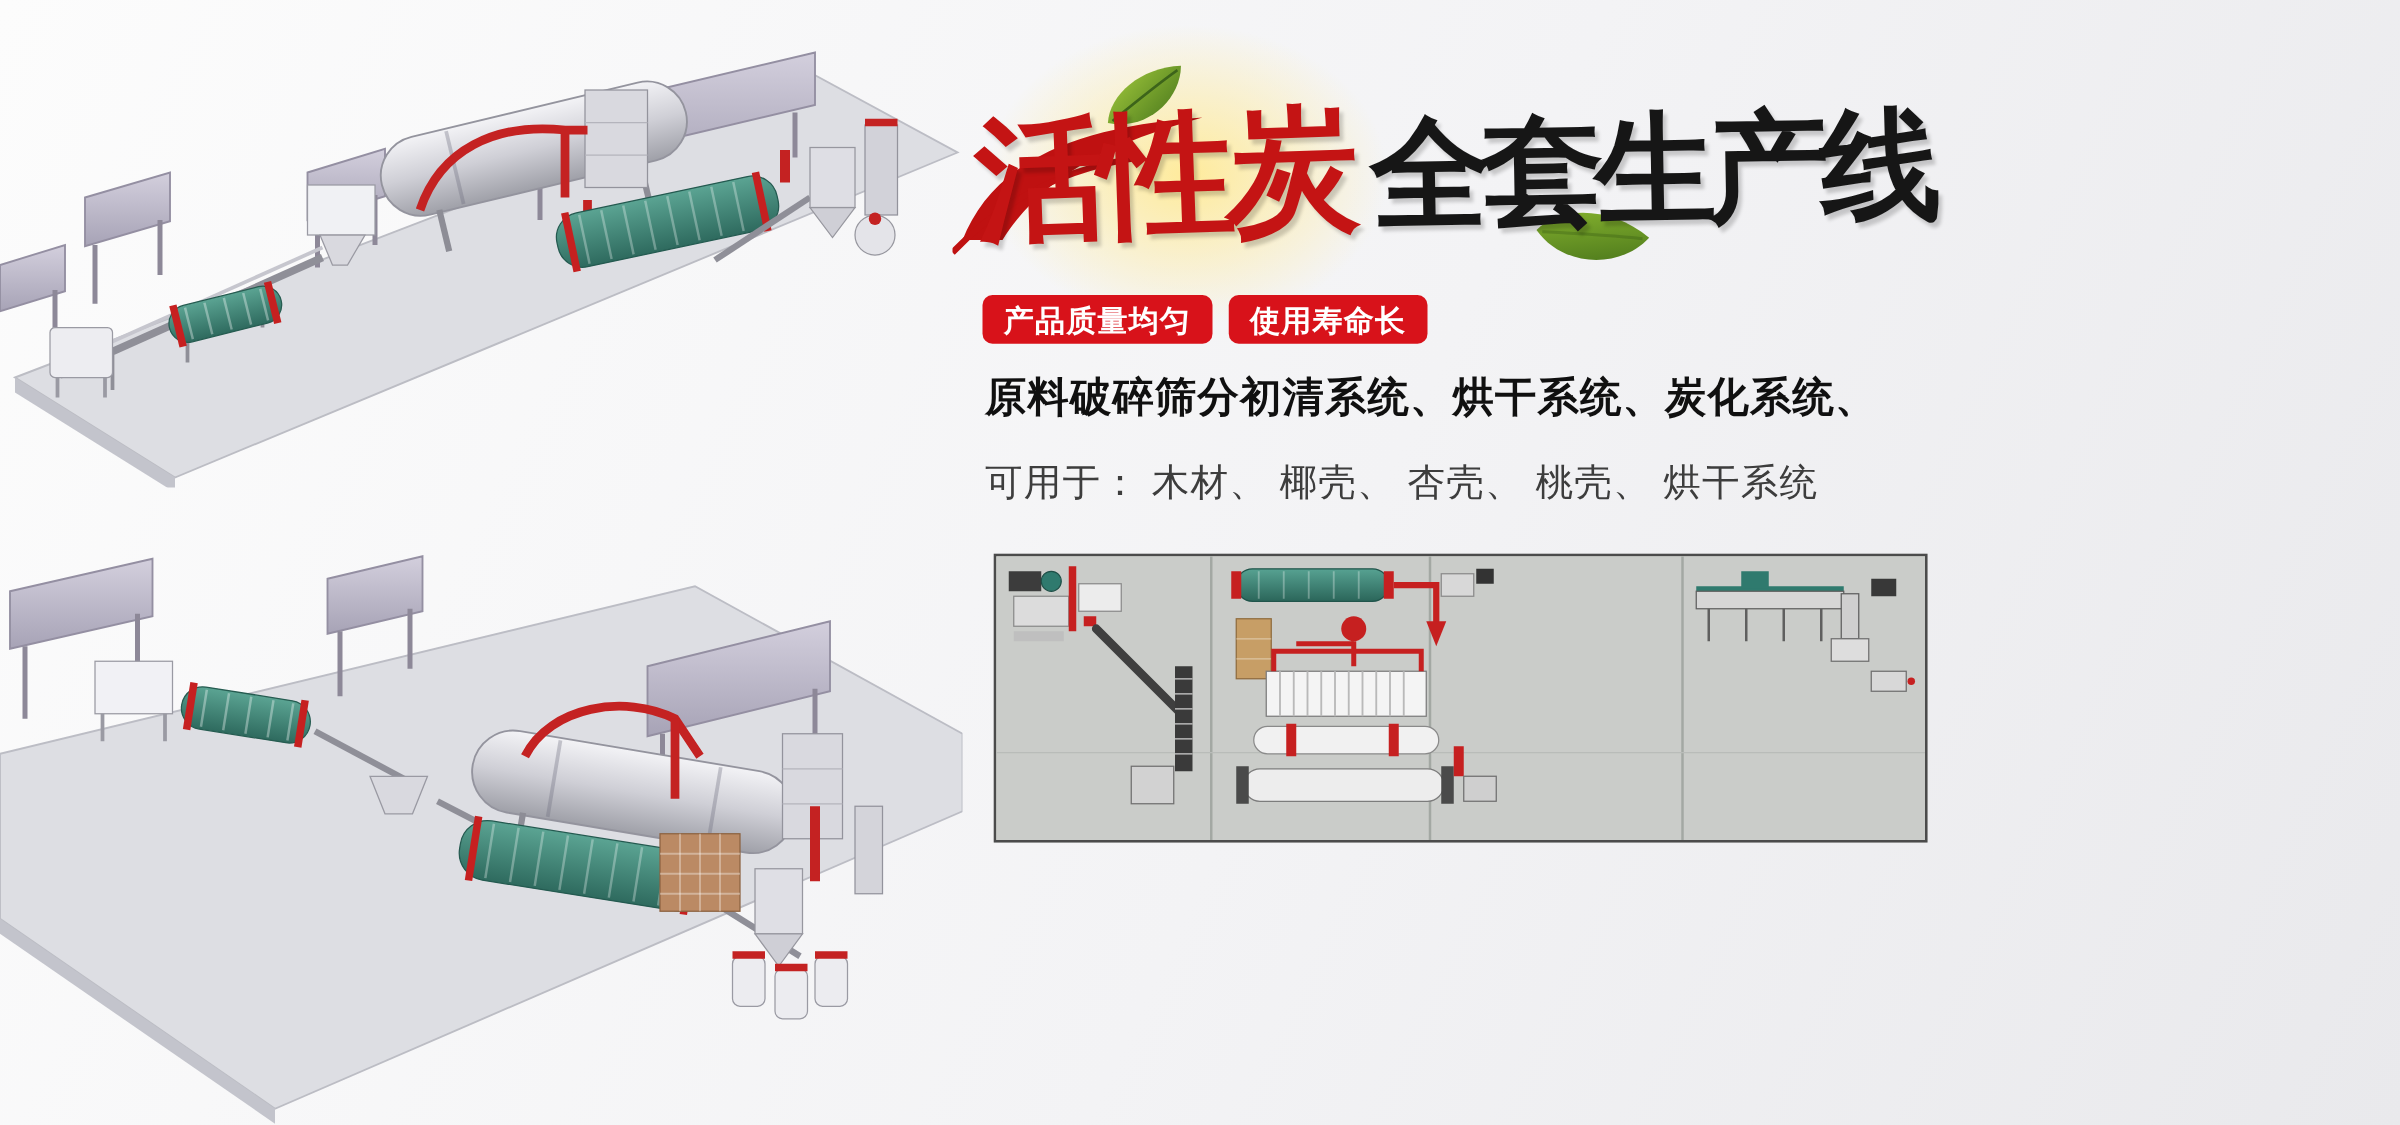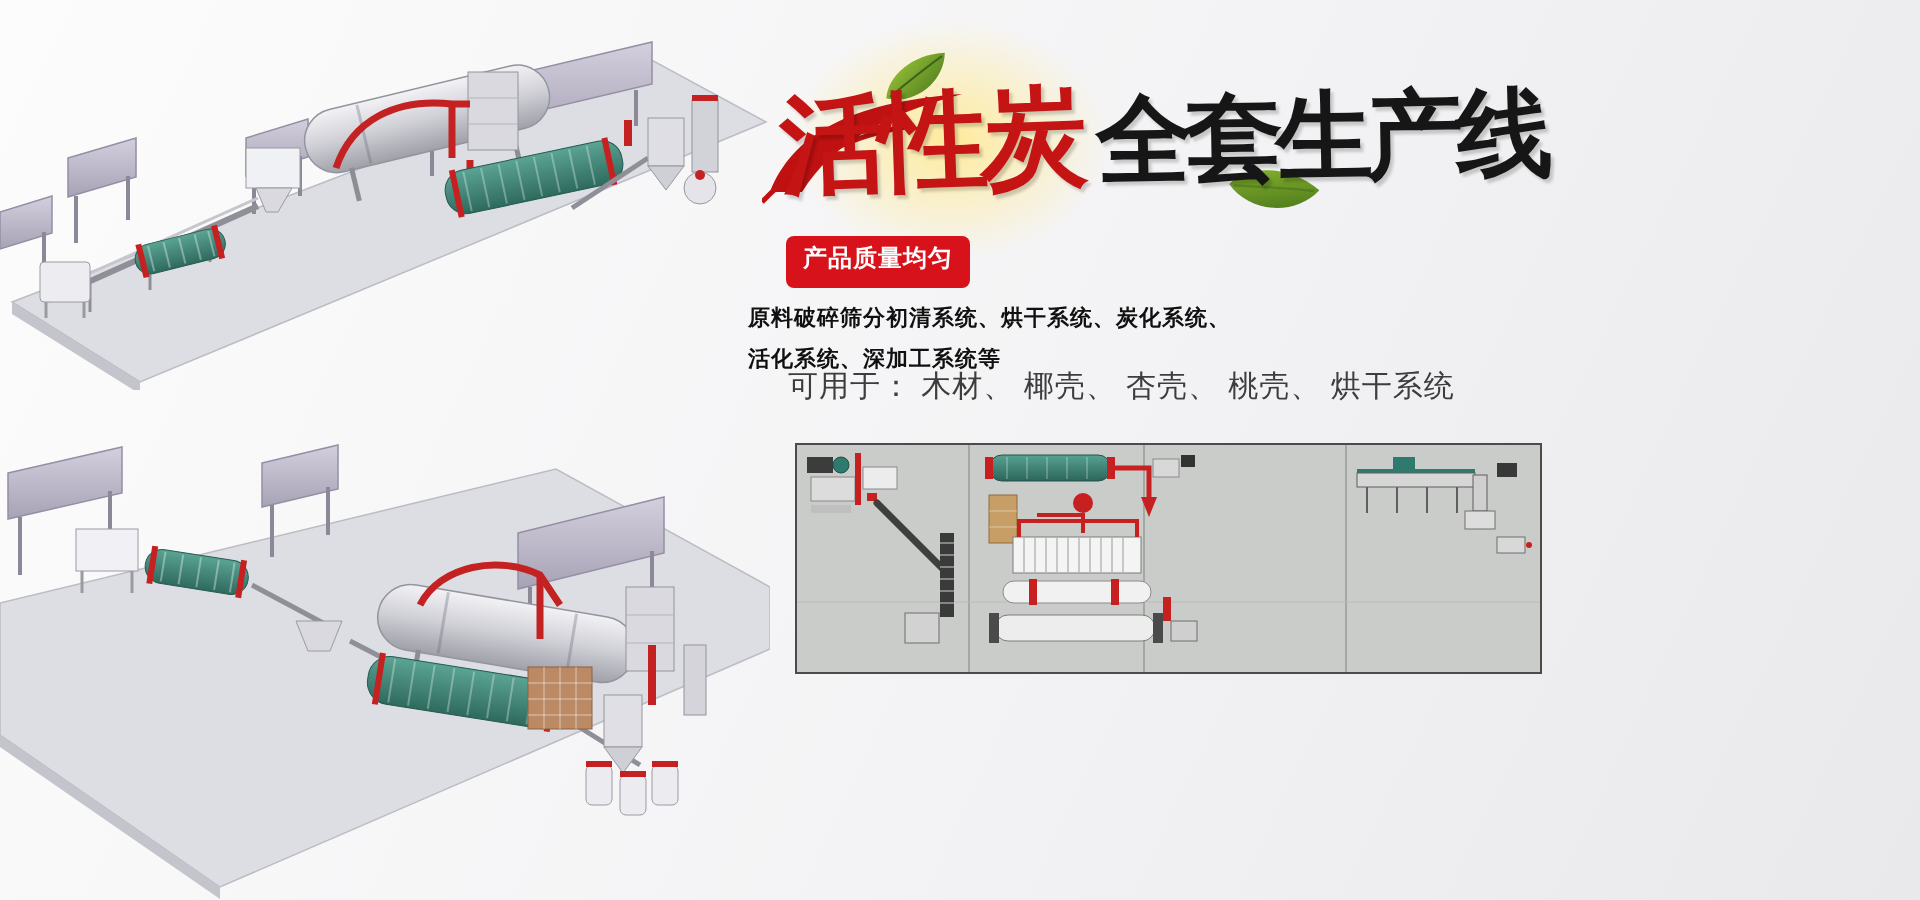--- a/index.html
+++ b/index.html
@@ -33,27 +33,27 @@
     transform:rotate(-2deg);
   }
   .hero-title .t-black {
     display:inline-block; font-size:97px; color:#161616; letter-spacing:-7px;
     margin-left:16px; transform:rotate(-1deg); vertical-align:8px;
   }
 
   .badges { position:absolute; left:786px; top:236px; display:flex; gap:13px; z-index:2; }
   .badge {
     background:#d8121a; color:#ffffff; font-weight:bold; font-size:24px;
-    height:52px; line-height:44px; padding:0 17px; border-radius:8px;
+    height:39px; line-height:44px; padding:0 17px; border-radius:8px;
     letter-spacing:1px;
   }
 
   .desc {
-    position:absolute; left:748px; top:297px; z-index:2;
-    font-size:22px; font-weight:bold; color:#101010; line-height:41px; letter-spacing:1px;
+    position:absolute; left:788px; top:297px; z-index:2;
+    font-size:33px; font-weight:bold; color:#101010; line-height:41px; letter-spacing:1px;
   }
   .materials {
     position:absolute; left:788px; top:366px; z-index:2;
     font-size:30px; font-weight:normal; color:#3d3d3d; letter-spacing:1px;
   }
 
   .diagram-frame {
     position:absolute; left:795px; top:443px; width:743px; height:227px;
     border:2px solid #4b4b4b; background:#caccc9; box-sizing:content-box; z-index:2;
   }
@@ -341,25 +341,25 @@
     <path d="M2,26 C12,6 44,-4 74,8 C62,34 26,44 2,26 Z" fill="url(#leafg2)"></path>
     <path d="M6,26 C28,20 50,14 70,10" stroke="#35591355" stroke-width="2" fill="none"></path>
   </svg>
 
   <div class="hero-title">
     <span class="t-red">活性炭</span><span class="t-black">全套生产线</span>
   </div>
 
   <div class="badges">
     <div class="badge">产品质量均匀</div>
+    <div class="badge">使用寿命长</div>
   </div>
 
   <div class="desc">
     <div>原料破碎筛分初清系统、烘干系统、炭化系统、</div>
-    <div>活化系统、深加工系统等</div>
   </div>
 
   <div class="materials">可用于： 木材、 椰壳、 杏壳、 桃壳、 烘干系统</div>
 
   <div class="diagram-frame">
     <svg width="743" height="227" viewBox="0 0 743 227">
       <defs>
         <linearGradient id="s3teal" x1="0" y1="0" x2="0" y2="1">
           <stop offset="0" stop-color="#57a292"></stop>
             <stop offset="1" stop-color="#2b665a"></stop>

